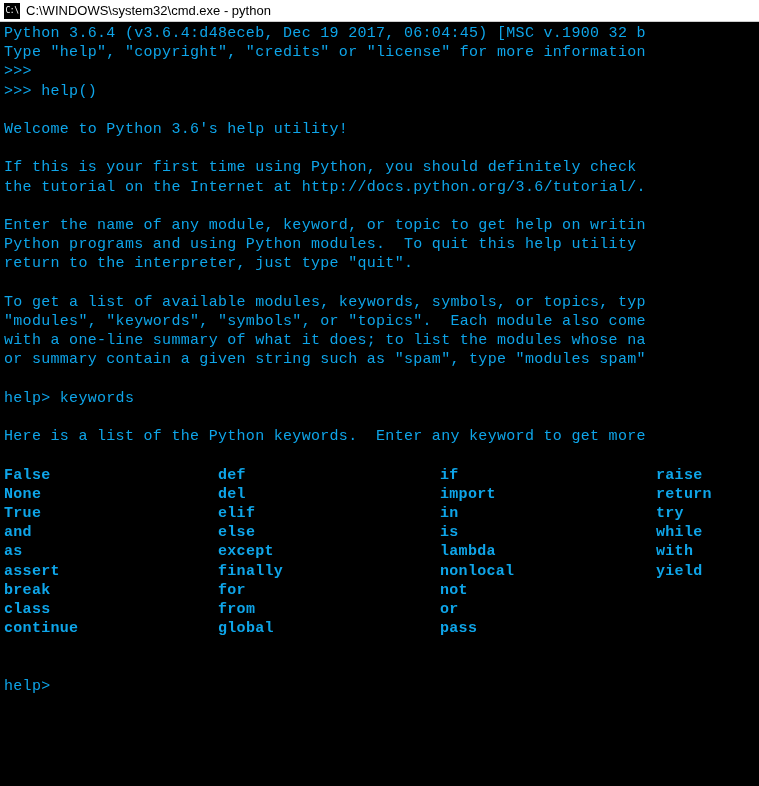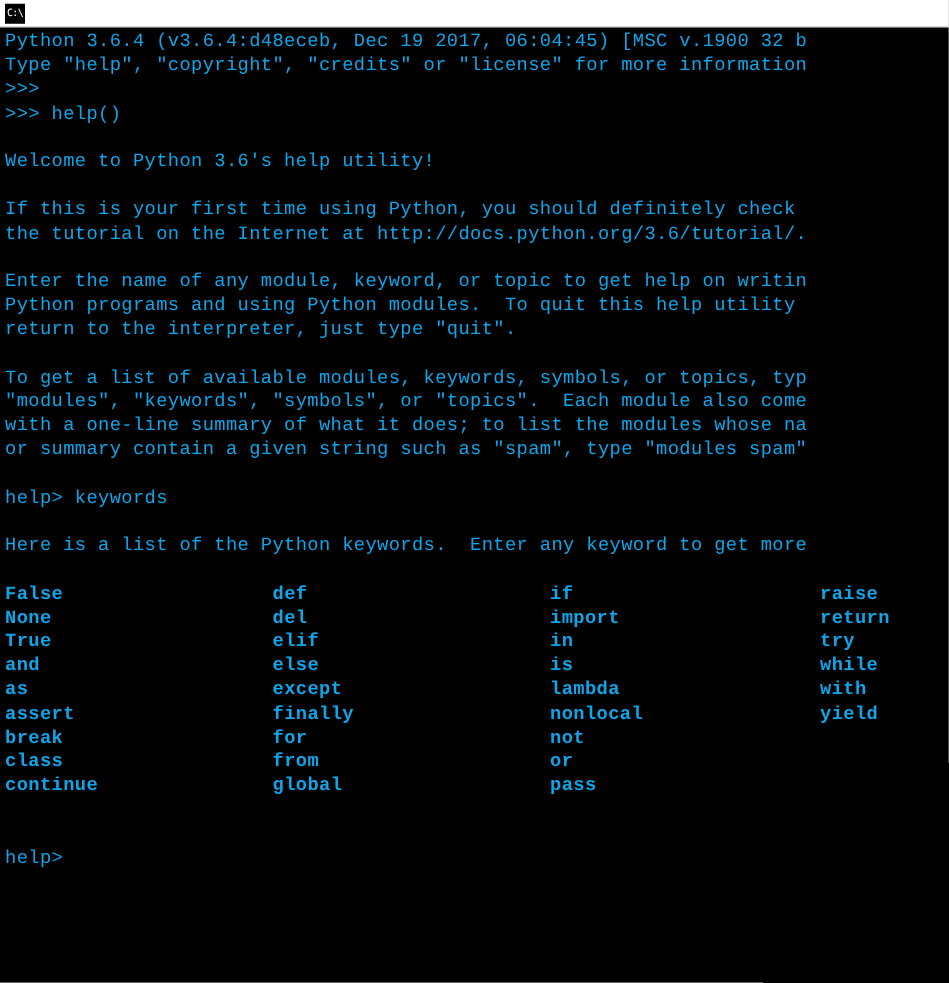--- a/index.html
+++ b/index.html
@@ -56,20 +56,21 @@
     }
     .keyword-table span {
       white-space: pre;
     }
   </style>
 </head>
 <body>
 
 <div class="title-bar">
   <div class="title-icon">C:\</div>
+  <span>C:\WINDOWS\system32\cmd.exe - python</span>
 </div>
 
 <div class="console"><span>Python 3.6.4 (v3.6.4:d48eceb, Dec 19 2017, 06:04:45) [MSC v.1900 32 b</span>
 <span>Type "help", "copyright", "credits" or "license" for more information</span>
 <span>&gt;&gt;&gt;</span>
 <span>&gt;&gt;&gt; </span><span>help()</span>
 
 <span>Welcome to Python 3.6's help utility!</span>
 
 <span>If this is your first time using Python, you should definitely check </span>

